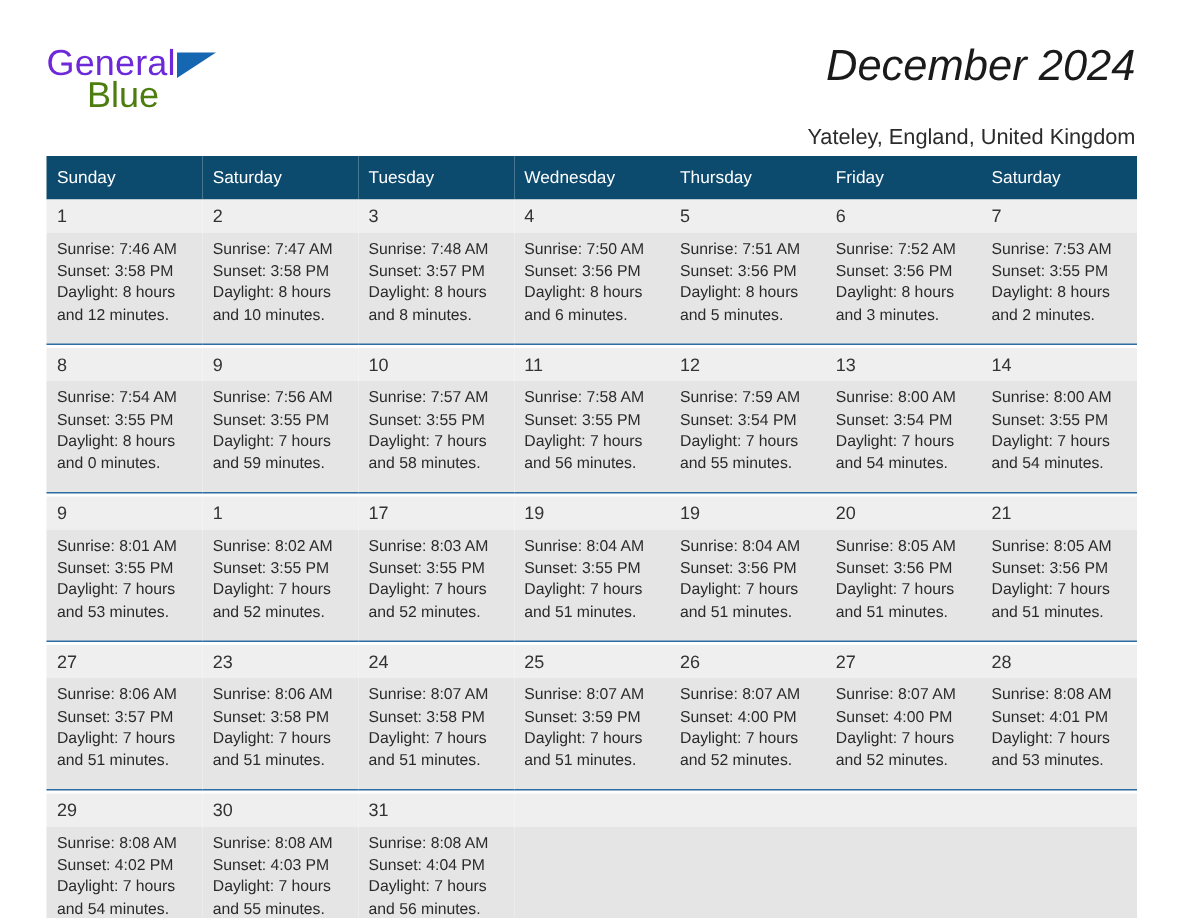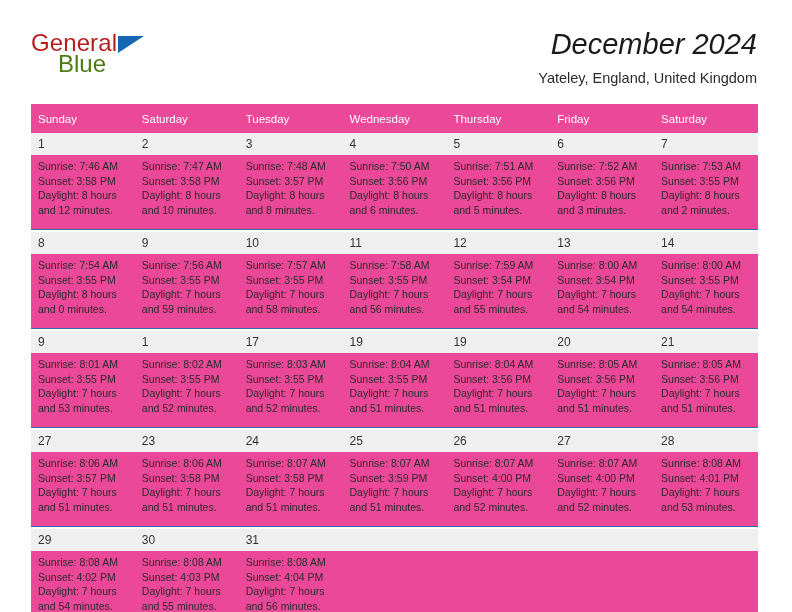--- a/index.html
+++ b/index.html
@@ -31,21 +31,21 @@
   }
   .logo {
     position: absolute;
     left: 0;
     top: 4px;
     width: 190px;
     height: 56px;
   }
   .logo-general {
     font-size: 24px;
-    color: #b91c1c;
+    color: #6d28d9;
     letter-spacing: 0.1px;
     line-height: 26px;
     font-family: "Liberation Sans", sans-serif;
   }
   .logo-triangle {
     display: inline-block;
     vertical-align: -2px;
     width: 0;
     height: 0;
     margin-left: 1px;
@@ -71,40 +71,40 @@
     font-size: 29px;
     color: #1a1a1a;
     line-height: 36px;
     white-space: nowrap;
     font-style: italic;
   }
   .cal-subtitle {
     font-size: 14.5px;
     color: #2b2b2b;
     line-height: 20px;
-    margin-top: 6px;
+    margin-top: 20px;
     white-space: nowrap;
   }
 
   
   .calendar {
     position: absolute;
     left: 31px;
     top: 104px;
     width: 727px;
   }
   table.cal {
     border-collapse: collapse;
     table-layout: fixed;
     width: 727px;
   }
   table.cal col { width: 103.85px; }
 
   thead th {
-    background: #ec4899;
+    background: #0c4a6e;
     color: #ffffff;
     font-size: 11.5px;
     font-weight: normal;
     text-align: left;
     padding: 5px 0 5px 7px;
     height: 19px;
     vertical-align: middle;
   }
 
   tr.week-sep td {
@@ -119,21 +119,21 @@
     background: #efefef;
     font-size: 12px;
     color: #333333;
     padding: 3px 0 3px 7px;
     height: 16px;
     vertical-align: middle;
   }
   tr.daynum td.empty { background: #efefef; }
 
   tr.details td {
-    background: #ec4899;
+    background: #e5e5e5;
     font-size: 10.5px;
     color: #2a2a2a;
     line-height: 14.6px;
     padding: 4px 6px 8px 7px;
     height: 62px;
     vertical-align: top;
   }
   .line { display: block; white-space: nowrap; }
 </style>
 </head>

